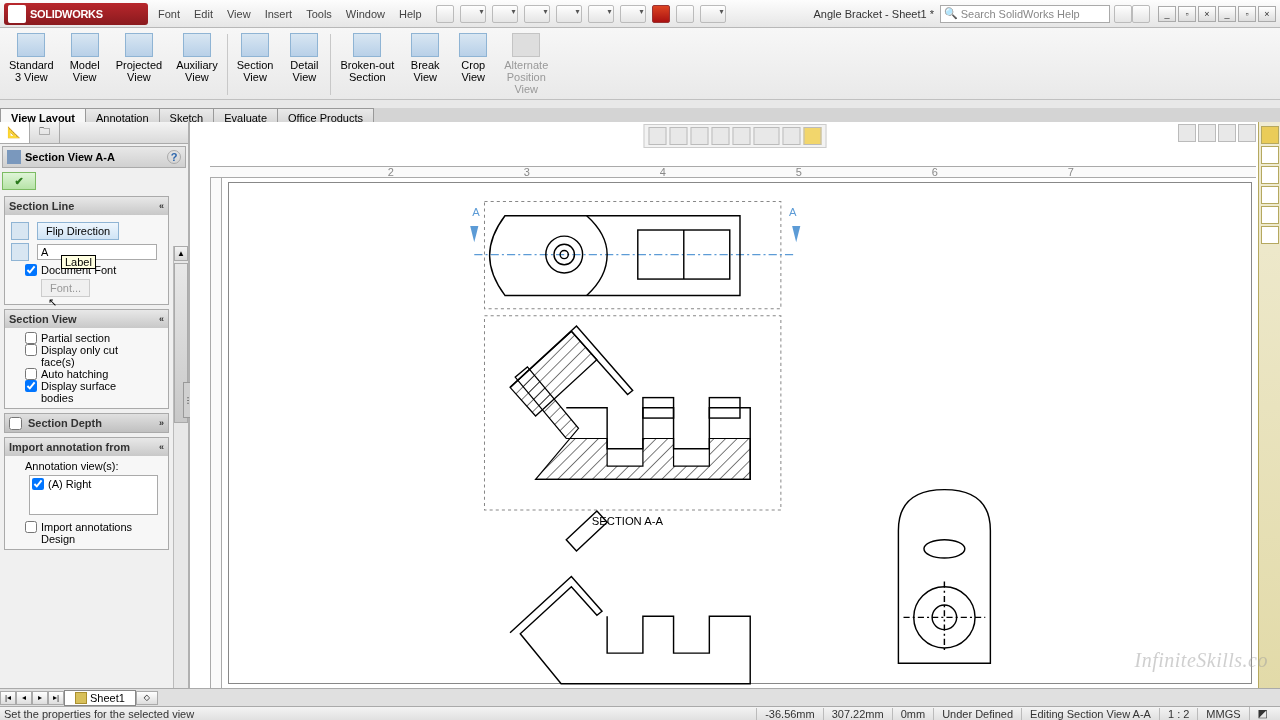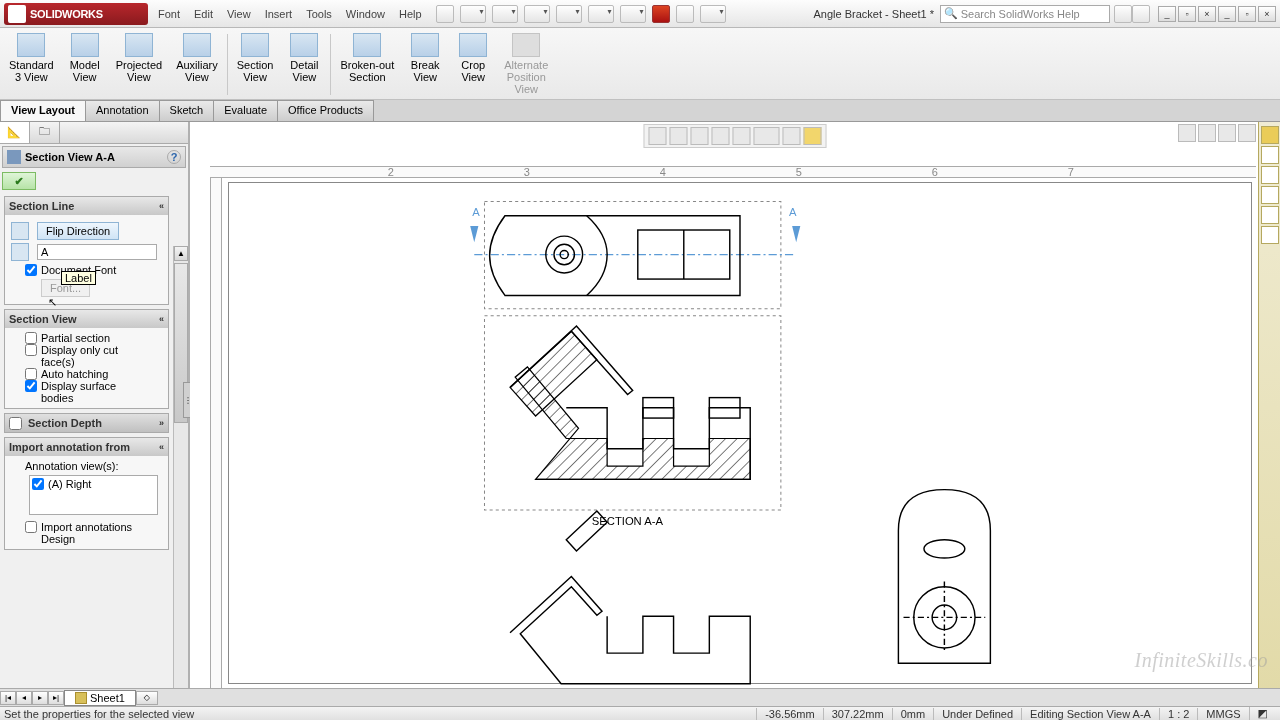--- a/index.html
+++ b/index.html
@@ -18,21 +18,21 @@
 .winctrl{display:flex;gap:2px;margin-left:8px;}
 .winbtn{width:18px;height:16px;border:1px solid #aaa;background:linear-gradient(#fff,#ddd);display:flex;align-items:center;justify-content:center;font-size:9px;color:#333;}
 
 .ribbon{height:72px;background:linear-gradient(#f7f7f7,#e9e9e9);border-bottom:1px solid #c0c0c0;display:flex;padding:2px 2px 0;}
 .rbtn{display:flex;flex-direction:column;align-items:center;justify-content:flex-start;padding:2px 6px;min-width:48px;border:1px solid transparent;text-align:center;line-height:1.1;}
 .rbtn .ri{width:28px;height:24px;background:linear-gradient(#d8e6f2,#b8d0e8);border:1px solid #8fb4d4;margin-bottom:2px;}
 .rbtn.disabled{color:#999;}
 .rbtn.disabled .ri{background:#dedede;border-color:#c4c4c4;}
 .vdiv{width:1px;background:#c8c8c8;margin:4px 2px;}
 
-.tabbar{height:22px;background:#d4d4d4;display:flex;border-bottom:1px solid #999;}
+.tabbar{height:22px;background:#d4d4d4;display:flex;border-bottom:1px solid #999;margin-top:8px;}
 .tab{padding:3px 10px;border:1px solid #999;border-bottom:none;background:linear-gradient(#eaeaea,#cdcdcd);margin-right:-1px;cursor:default;}
 .tab.active{background:#f7f7f7;font-weight:bold;}
 
 .workspace{position:absolute;top:122px;bottom:28px;left:0;right:0;display:flex;}
 .pmgr{width:190px;background:#f0f0f0;border-right:2px solid #b0b0b0;display:flex;flex-direction:column;position:relative;}
 .pmgr-tabs{height:22px;background:linear-gradient(#f4f4f4,#dadada);display:flex;border-bottom:1px solid #aaa;}
 .ptab{width:30px;border-right:1px solid #aaa;display:flex;align-items:center;justify-content:center;}
 .ptab.active{background:#fff;}
 .pm-title{height:22px;background:linear-gradient(#e8e8e8,#d0d0d0);border:1px solid #aaa;margin:2px;display:flex;align-items:center;padding:0 4px;font-weight:bold;gap:4px;}
 .pm-title .tico{width:14px;height:14px;background:#7a98bd;}
@@ -221,21 +221,21 @@
             <span class="chev">«</span>
           </div>
         <div class="panel-b">
           <div class="row">
               <div class="smico"></div>
             <div class="btn">Flip Direction</div>
             </div>
           <div class="row" style="position:relative;">
               <div class="smico"></div>
             <input class="input" value="A" style="">
-            <div class="tooltip" style="left:50px;top:28px;">Label</div>
+            <div class="tooltip" style="left:50px;top:12px;">Label</div>
           </div>
           <div class="chk" style="margin-left:14px;margin-top:2px;">
               <input type="checkbox" checked="" style="">
             <span>Document Font</span>
             </div>
           <div style="position:absolute;left:48px;top:100px;">↖</div>
           <div class="row" style="margin-left:30px;">
               <div class="btn" style="color:#999;border-color:#ccc;background:#f0f0f0;">Font...</div>
             </div>
         </div>

